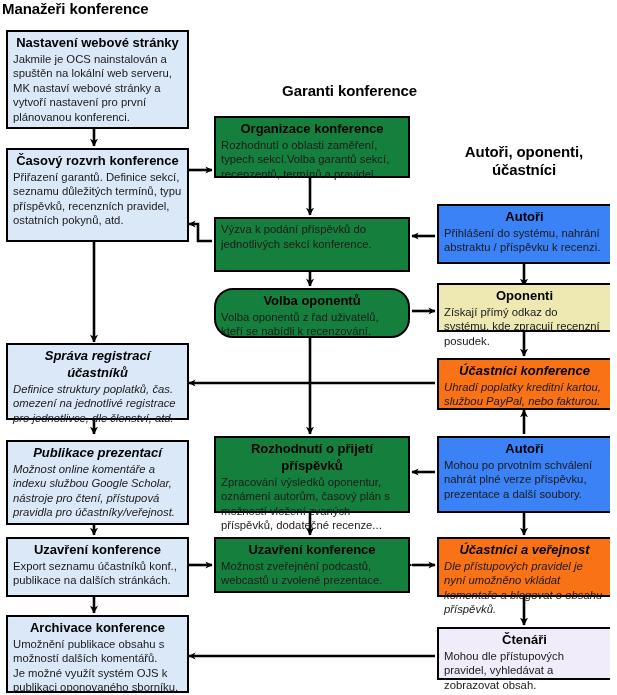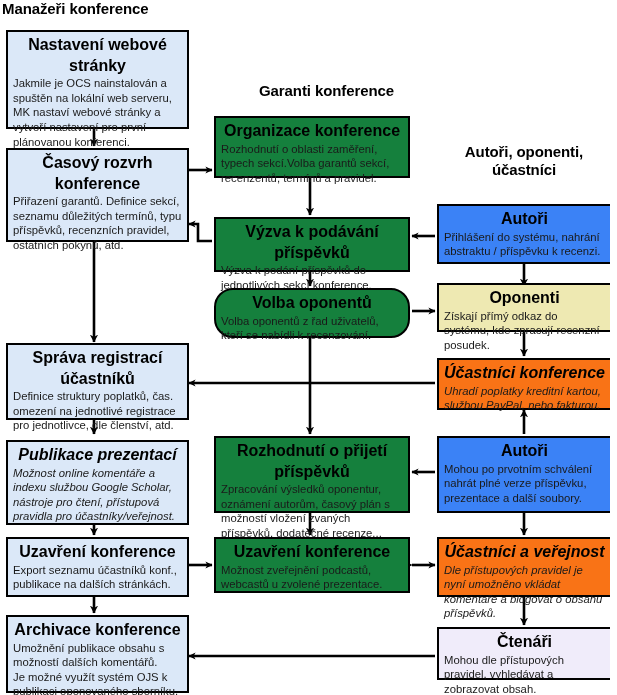--- a/index.html
+++ b/index.html
@@ -43,21 +43,21 @@
     padding: 3px 5px 4px 5px;
     font-size: 11.3px;
     line-height: 1.29;
     color: #1a1a1a;
     text-align: left;
   }
   .node .ttl {
     display: block;
     font-weight: bold;
     text-align: center;
-    font-size: 16px;
+    font-size: 13px;
     color: #000000;
     margin-bottom: 0px;
   }
   .node .bdy {
     display: block;
   }
   .node .bdy.ital {
   }
   
   .c-blue   { background: #dbe8f8; }
@@ -115,36 +115,36 @@
       <path d="M189,565 L212,565" marker-start="url(#ahs)" marker-end="url(#ahs)"></path>
 
       <path d="M412,565 L435,565" marker-start="url(#ahs)" marker-end="url(#ahs)"></path>
 
       <path d="M435,656 L189,656" marker-end="url(#ahs)"></path>
     </g>
   </svg>
 
   <div class="col-title" style="left:2px; top:0px; width:200px; text-align:left;">Manažeři konference</div>
 
-  <div class="col-title" style="left:229px; top:82px; width:195px;">Garanti konference</div>
+  <div class="col-title" style="left:222px; top:82px; width:195px;text-align:right;">Garanti konference</div>
 
   <div class="col-title" style="left:438px; top:143px; width:172px;">Autoři, oponenti, účastníci</div>
 
   <div class="node c-blue" style="left:6px; top:30px; width:183px; height:99px;">
     <span class="ttl">Nastavení webové stránky</span>
     <span class="bdy ital">Jakmile je OCS nainstalován a spuštěn na lokální web serveru,</span>
     <span class="bdy">MK nastaví webové stránky a vytvoří nastavení pro první plánovanou konferenci.</span>
   </div>
 
   <div class="node c-blue" style="left:6px; top:148px; width:183px; height:94px;">
     <span class="ttl">Časový rozvrh konference</span>
     <span class="bdy">Přiřazení garantů. Definice sekcí, seznamu důležitých termínů, typu příspěvků, recenzních pravidel, ostatních pokynů, atd.</span>
   </div>
 
-  <div class="node c-blue" style="left:6px; top:343px; width:183px; height:77px;">
+  <div class="node c-blue" style="left:6px; top:343px; width:183px; height:77px;font-style:italic;">
     <span class="ttl">Správa registrací účastníků</span>
     <span class="bdy">Definice struktury poplatků, čas. omezení na jednotlivé registrace pro jednotlivce, dle členství, atd.</span>
   </div>
 
   <div class="node c-blue" style="left:6px; top:440px; width:183px; height:85px;font-style:italic;">
     <span class="ttl">Publikace prezentací</span>
     <span class="bdy">Možnost online komentáře a indexu službou Google Scholar, nástroje pro čtení, přístupová pravidla pro účastníky/veřejnost.</span>
   </div>
 
   <div class="node c-blue" style="left:6px; top:537px; width:183px; height:60px;">
@@ -157,21 +157,20 @@
     <span class="bdy">Umožnění publikace obsahu s možností dalších komentářů.</span>
     <span class="bdy ital">Je možné využít systém OJS k publikaci oponovaného sborníku.</span>
   </div>
 
   <div class="node c-peach" style="left:214px; top:116px; width:196px; height:62px;">
     <span class="ttl">Organizace konference</span>
     <span class="bdy">Rozhodnutí o oblasti zaměření, typech sekcí.Volba garantů sekcí, recenzentů, termínů a pravidel.</span>
   </div>
 
   <div class="node c-peach" style="left:214px; top:217px; width:196px; height:55px;">
-    <span class="ttl">Výzva k podávání příspěvků</span>
     <span class="bdy">Výzva k podání příspěvků do jednotlivých sekcí konference.</span>
   </div>
 
   <div class="node c-peach" style="left:214px; top:288px; width:196px; height:50px;border-radius:19px;">
     <span class="ttl">Volba oponentů</span>
     <span class="bdy">Volba oponentů z řad uživatelů, kteří se nabídli k recenzování.</span>
   </div>
 
   <div class="node c-peach" style="left:214px; top:436px; width:196px; height:77px;">
     <span class="ttl">Rozhodnutí o přijetí příspěvků</span>

